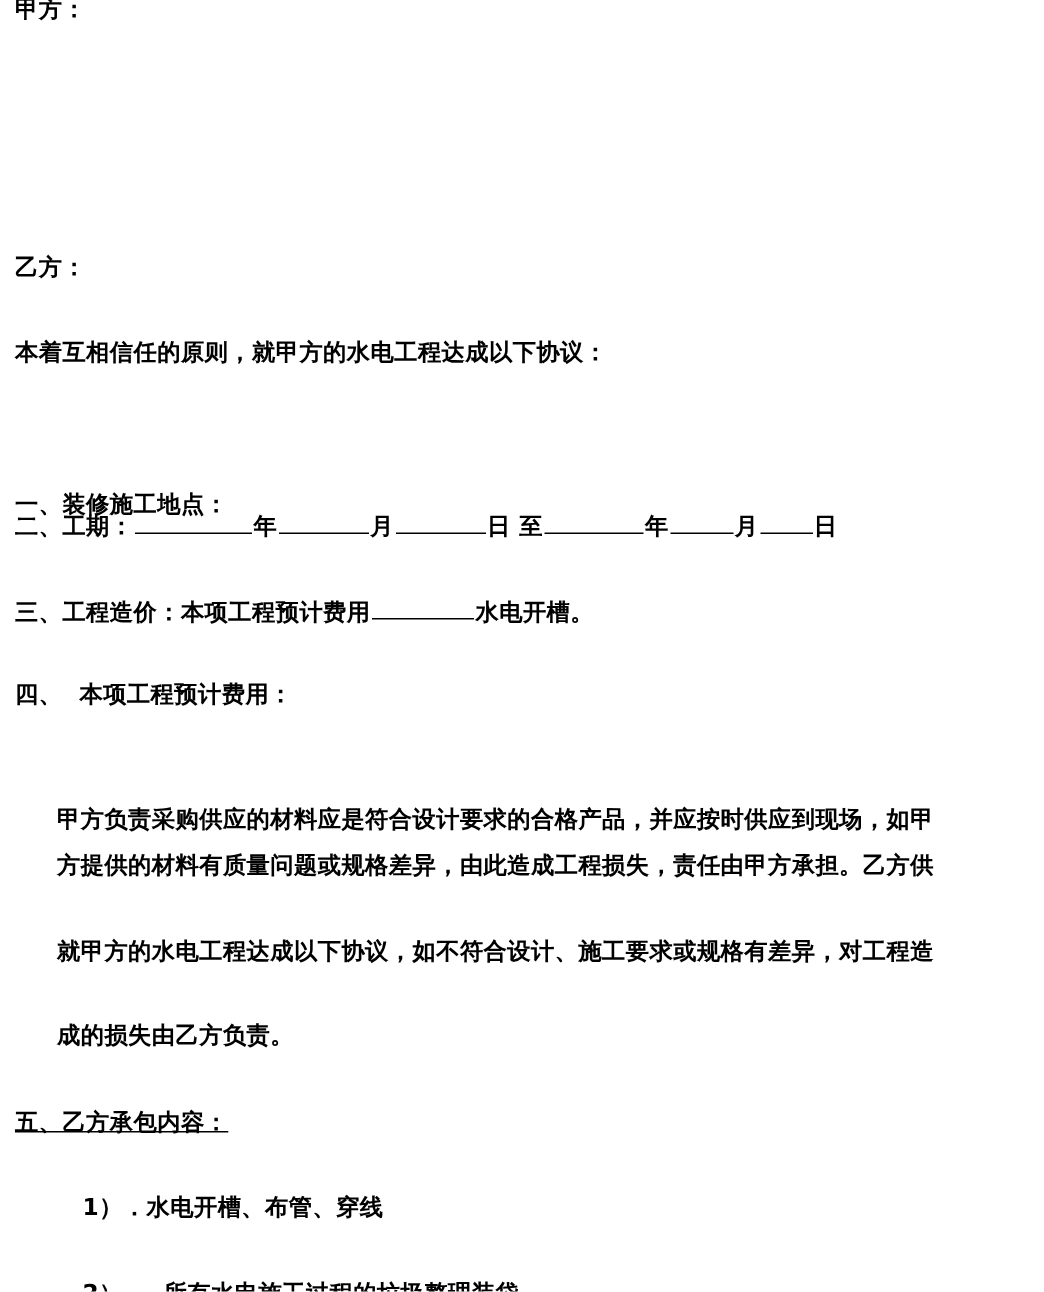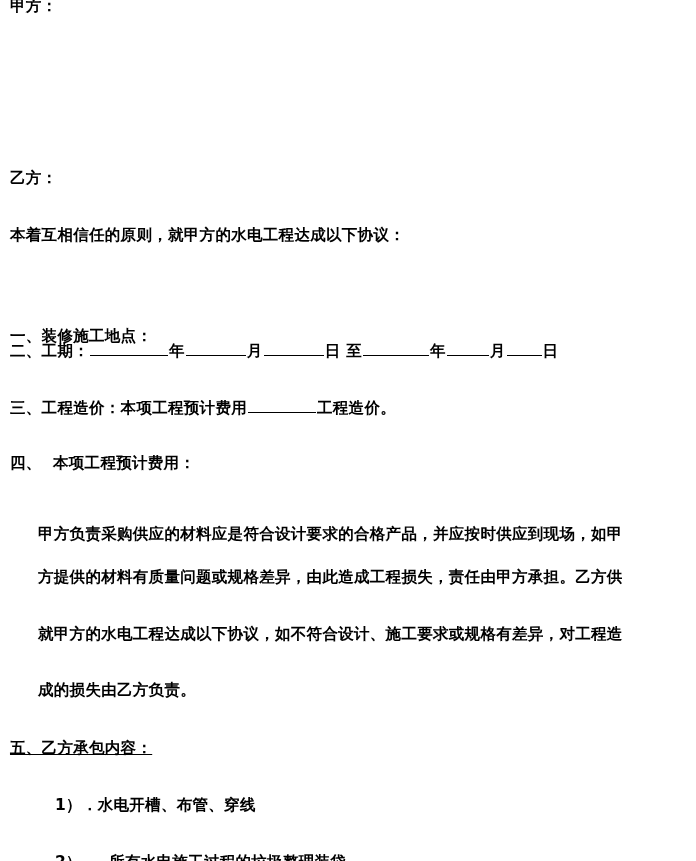--- a/index.html
+++ b/index.html
@@ -29,26 +29,26 @@
 
 <div class="line" style="top:225px;text-align:center;">本着互相信任的原则，就甲方的水电工程达成以下协议：</div>
 
 <div class="line" style="top:294px;margin-top:32px;">一、装修施工地点：</div>
 
 <div class="line" style="top:339px;">
   <span>二、工期：</span><span class="blank" style="width:78px;"></span><span>年</span><span class="blank" style="width:60px;"></span><span>月</span><span class="blank" style="width:60px;"></span><span>日</span>&nbsp;<span>至</span><span class="blank" style="width:66px;"></span><span>年</span><span class="blank" style="width:42px;"></span><span>月</span><span class="blank" style="width:35px;"></span><span>日</span>
 </div>
 
 <div class="line" style="top:396px;">
-  <span>三、工程造价：本项工程预计费用</span><span class="blank" style="width:68px;"></span><span>工程造价。</span>
+  <span>三、工程造价：本项工程预计费用</span><span class="blank" style="width:68px;"></span><span>水电开槽。</span>
 </div>
 
 <div class="line" style="top:453px; white-space:pre;">四、  本项工程预计费用：</div>
 
-<div class="line indent" style="top:524px;text-align:center;">甲方负责采购供应的材料应是符合设计要求的合格产品，并应按时供应到现场，如甲</div>
+<div class="line indent" style="top:536px;text-align:center;">甲方负责采购供应的材料应是符合设计要求的合格产品，并应按时供应到现场，如甲</div>
 <div class="line indent" style="top:567px;">方提供的材料有质量问题或规格差异，由此造成工程损失，责任由甲方承担。乙方供</div>
 <div class="line indent" style="top:624px;">就甲方的水电工程达成以下协议，如不符合设计、施工要求或规格有差异，对工程造</div>
 <div class="line indent" style="top:681px;font-family:Liberation Mono, monospace;">成的损失由乙方负责。</div>
 
 <div class="line" style="top:738px;text-decoration:underline;">五、乙方承包内容：</div>
 
 <div class="line item" style="top:795px;">1）．水电开槽、布管、穿线</div>
 <div class="line item" style="top:852px; white-space:pre;">2）．  所有水电施工过程的垃圾整理装袋</div>
 
 </body></html>

